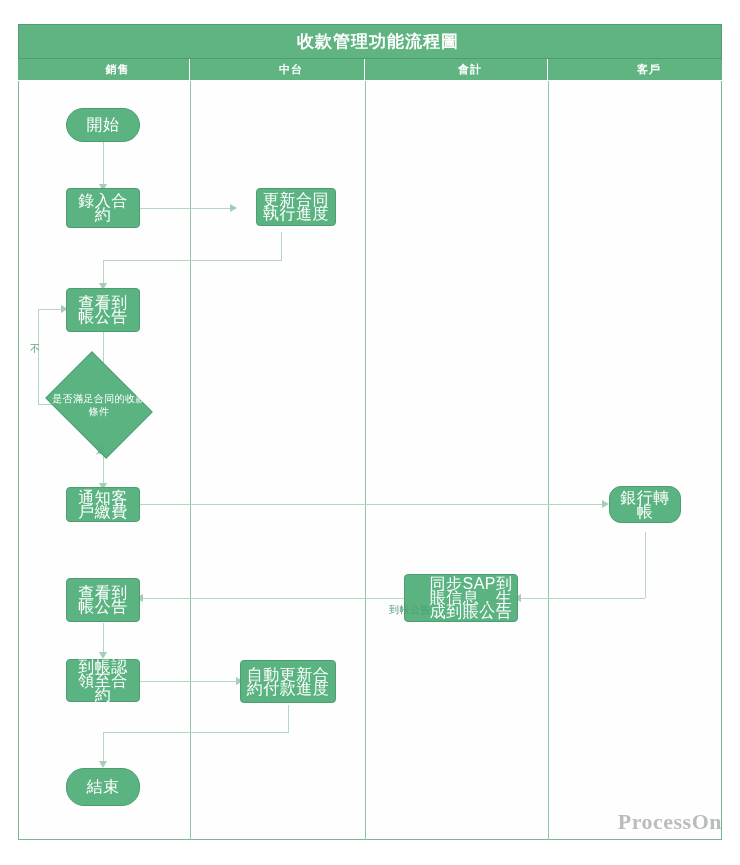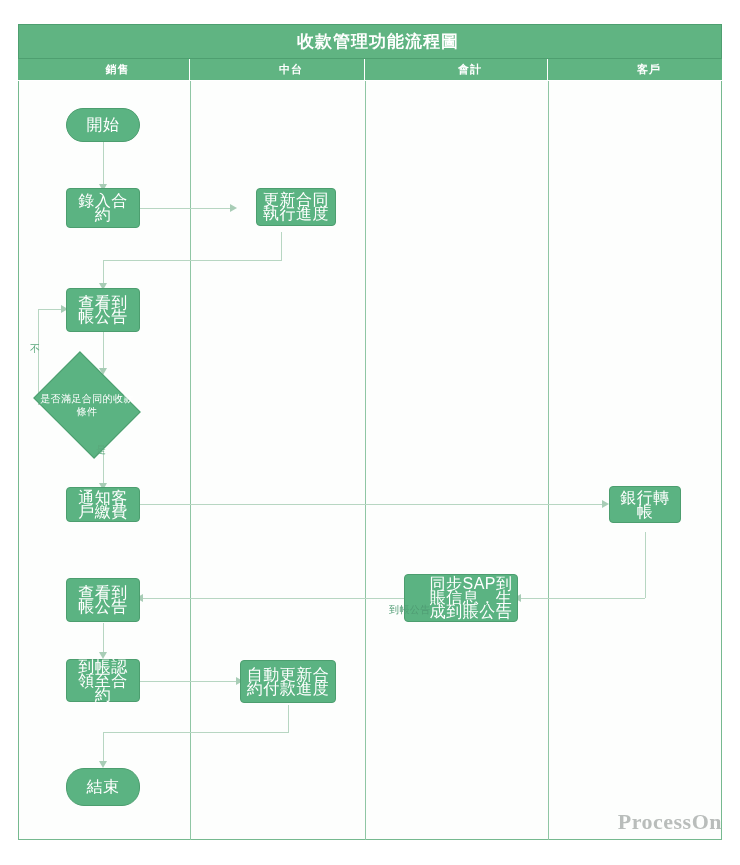--- a/index.html
+++ b/index.html
@@ -251,28 +251,28 @@
   <div class="arrow down" style="left:99px; top:761px;"></div>
 
   <div class="node terminator" style="left:66px; top:108px; width:74px; height:34px;">開始</div>
 
   <div class="node rounded" style="left:66px; top:188px; width:74px; height:40px;">錄入合約</div>
 
   <div class="node rounded" style="left:256px; top:188px; width:80px; height:38px;">更新合同執行進度</div>
 
   <div class="node rounded" style="left:66px; top:288px; width:74px; height:44px;">查看到帳公告</div>
 
-  <div class="decision" style="left:44px; top:372px; width:86px; height:66px;">
+  <div class="decision" style="left:56px; top:372px; width:86px; height:66px;">
     <div class="dia-shape"></div>
     <div class="dia-text">是否滿足合同的收款條件</div>
   </div>
 
   <div class="node rounded" style="left:66px; top:487px; width:74px; height:35px;">通知客戶繳費</div>
 
-  <div class="node rounded" style="left:609px; top:486px; width:72px; height:37px;">銀行轉帳</div>
+  <div class="node rounded" style="left:609px; top:486px; width:72px; height:37px;border-radius:12px;">銀行轉帳</div>
 
   <div class="node rounded" style="left:404px; top:574px; width:114px; height:48px;padding-left:24px;">同步SAP到賬信息，生成到賬公告</div>
 
   <div class="node rounded" style="left:66px; top:659px; width:74px; height:43px;">到帳認領至合約</div>
 
   <div class="node rounded" style="left:66px; top:578px; width:74px; height:44px;">查看到帳公告</div>
 
   <div class="node rounded" style="left:240px; top:660px; width:96px; height:43px;">自動更新合約付款進度</div>
 
   <div class="node terminator" style="left:66px; top:768px; width:74px; height:38px;">結束</div>

